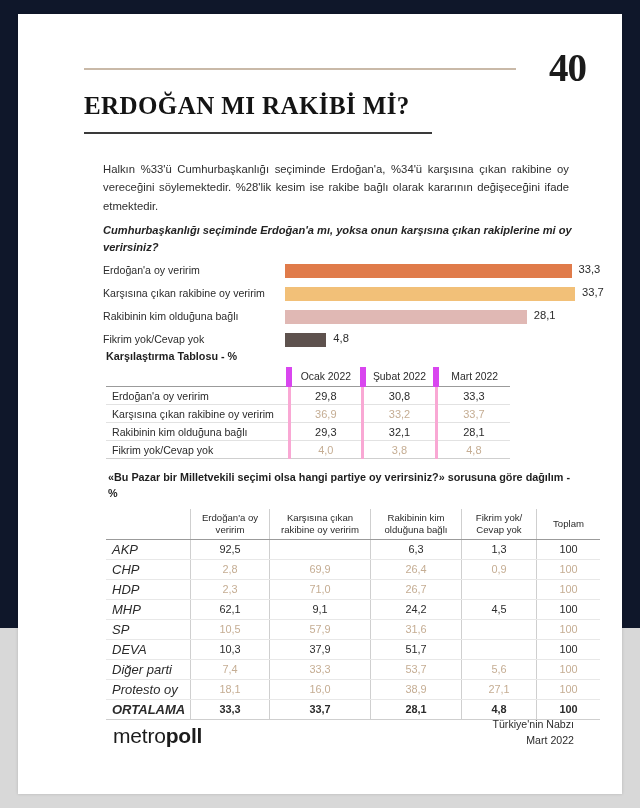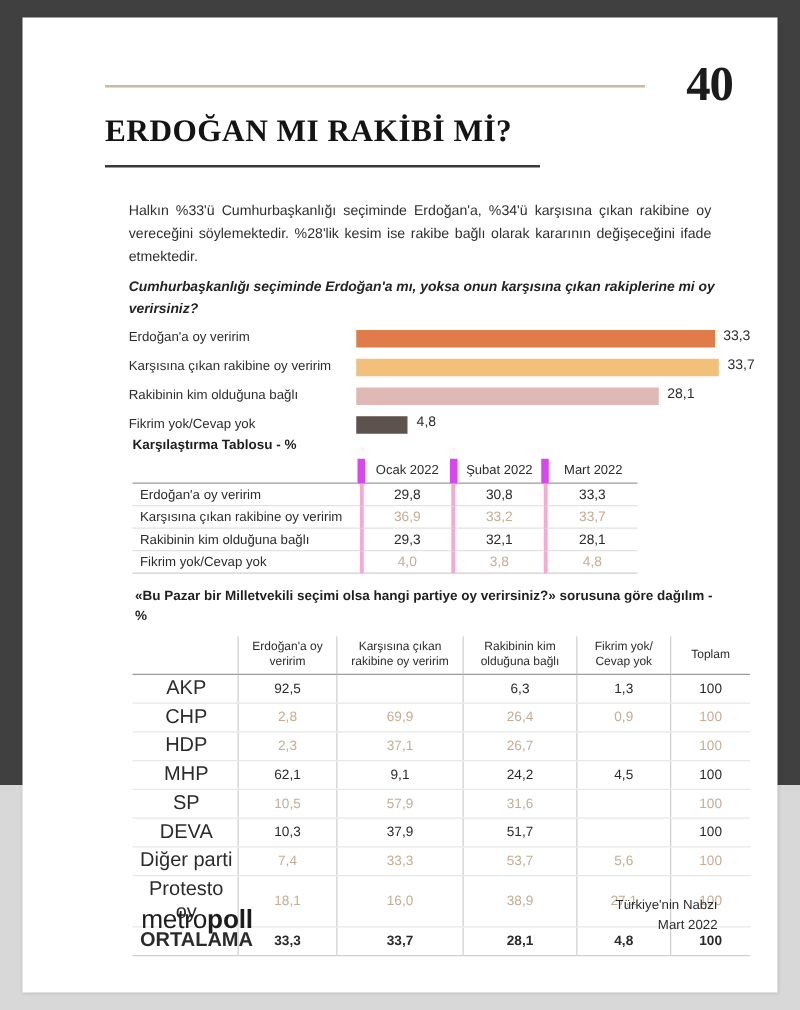--- a/index.html
+++ b/index.html
@@ -10,21 +10,21 @@
   body {
     width: 640px;
     height: 808px;
     font-family: "Liberation Sans", sans-serif;
     overflow: hidden;
   }
   #page {
     position: relative;
     width: 640px;
     height: 628px;
-    background: #404040;
+    background: #0f172a;
     box-sizing: border-box;
   }
   .sheet {
     position: absolute;
     left: 18px;
     top: 14px;
     width: 604px;
     height: 780px;
     background: #ffffff;
     box-shadow: 0 0 3px rgba(0,0,0,0.16);
@@ -213,24 +213,25 @@
   }
   .xtab td {
     padding: 2px 4px;
     text-align: center;
     border-left: 1px solid #cfcfcf;
     border-bottom: 1px solid #e8e8e8;
     font-size: 10.9px;
     height: 14px;
   }
   .xtab td.rowhead {
-    text-align: center;
+    text-align: left;
     border-left: none;
-    font-size: 16px;
+    font-size: 13px;
     padding-left: 6px;
+    font-style: italic;
   }
   .xtab tr:last-child td {
     border-bottom: 1px solid #cfcfcf;
     font-weight: 700;
   }
   .xtab tr:last-child td.rowhead { font-weight: 700; }
 
   .dim td { color: #c5ad93; }
   .dim td.rowhead { color: #2b2b2b; }
 
@@ -366,21 +367,21 @@
             <td class="rowhead">CHP</td>
             <td>2,8</td>
             <td>69,9</td>
             <td>26,4</td>
             <td>0,9</td>
             <td>100</td>
           </tr>
           <tr class="dim">
             <td class="rowhead">HDP</td>
             <td>2,3</td>
-            <td>37,1</td>
+            <td>71,0</td>
             <td>26,7</td>
             <td></td>
             <td>100</td>
           </tr>
           <tr>
             <td class="rowhead">MHP</td>
             <td>62,1</td>
             <td>9,1</td>
             <td>24,2</td>
             <td>4,5</td>

